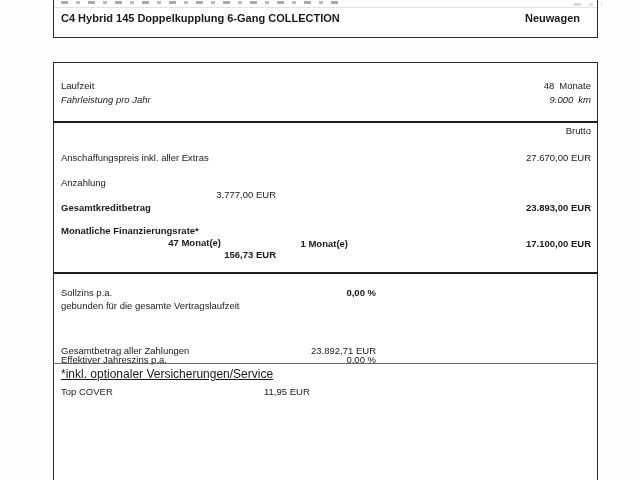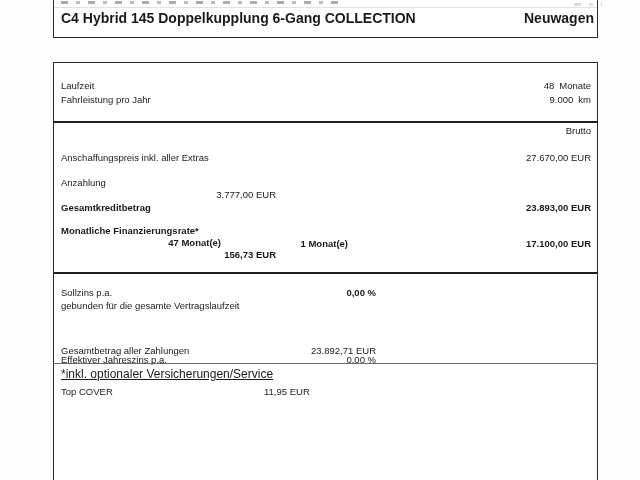--- a/index.html
+++ b/index.html
@@ -11,22 +11,22 @@
   #main-box{top:62px;height:430px;border-bottom:none;}
   .row{position:absolute;left:7px;right:6px;display:flex;align-items:baseline;
     font-size:9.5px;line-height:12px;white-space:nowrap;}
   .lbl{flex:1 1 auto;text-align:left;}
   .mid{width:160px;text-align:right;}
   .amt{width:215px;text-align:right;}
   .b{font-weight:bold;}
   .unitgap{display:inline-block;width:5px;}
   .divider{position:absolute;left:-1px;right:-1px;height:2px;background:#1f1f1f;}
   .divider.thin{height:1px;background:#6a6a6a;}
-  .title-row{position:absolute;left:7px;right:3px;top:24px;display:flex;
-    justify-content:space-between;font-size:14px;font-weight:bold;line-height:13px;white-space:nowrap;gap:27px;}
+  .title-row{position:absolute;left:7px;right:17px;top:24px;display:flex;
+    justify-content:space-between;font-size:11px;font-weight:bold;line-height:13px;white-space:nowrap;gap:27px;}
   
   .cut-frag{position:absolute;height:3px;
     background:repeating-linear-gradient(90deg,#8f8f8f 0 7px,transparent 7px 15px,#a5a5a5 15px 19px,transparent 19px 27px);
     opacity:.75;}
   .cut-line{position:absolute;left:0;right:0;height:1px;background:#e2e2e2;}
   .footnote{font-size:12px;text-decoration:underline;}
 </style>
 </head>
 <body>
 
@@ -41,21 +41,21 @@
       <span>Neuwagen</span>
     </div>
   </div>
 
   <div class="box" id="main-box">
 
     <div class="row" style="top:17px;">
       <span class="lbl">Laufzeit</span>
       <span class="amt"><span>48</span><span class="unitgap"></span><span>Monate</span></span>
     </div>
-    <div class="row" style="top:31px;">
+    <div class="row" style="top:31px;font-style:italic;">
       <span class="lbl">Fahrleistung pro Jahr</span>
       <span class="amt"><span>9.000</span><span class="unitgap"></span><span>km</span></span>
     </div>
 
     <div class="divider" style="top:58px;"></div>
 
     <div class="row" style="top:62px;">
       <span class="lbl"></span>
       <span class="amt">Brutto</span>
     </div>

